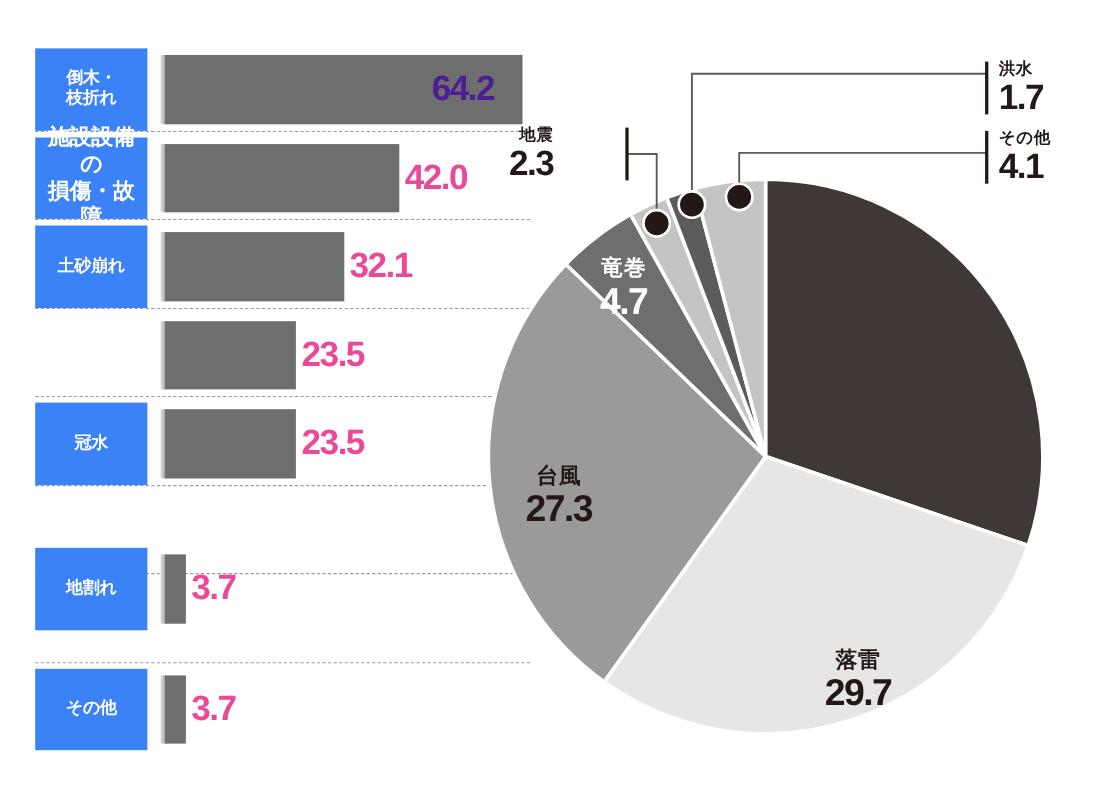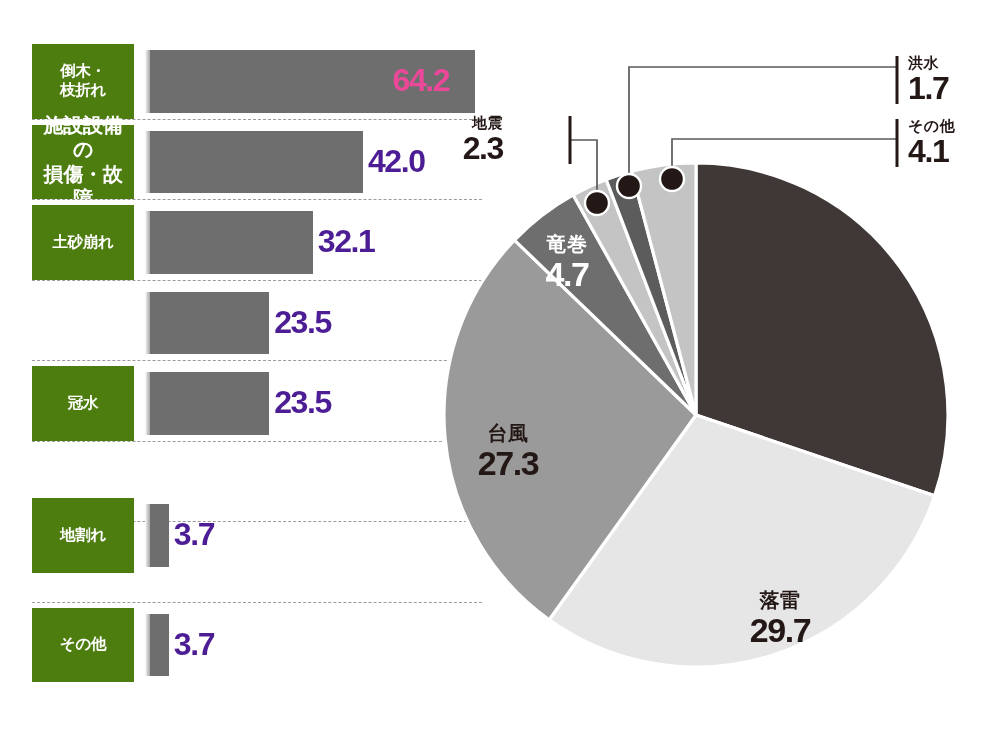--- a/index.html
+++ b/index.html
@@ -10,21 +10,21 @@
     overflow:hidden;
     position:relative;
   }
   #root{position:absolute;left:0;top:0;width:1000px;height:737px;}
 
   
   #bar-chart{position:absolute;left:0;top:0;width:500px;height:737px;}
   .bar-row{position:absolute;left:0;width:500px;}
   .bar-label-box{
     position:absolute;left:32px;top:0;width:102px;height:100%;
-    background:#4d7c0f;color:#ffffff;
+    background:#3b82f6;color:#ffffff;
     display:flex;align-items:center;justify-content:center;
     text-align:center;line-height:1.22;
     font-weight:700;letter-spacing:-0.3px;
     box-sizing:border-box;padding:0 3px;
   }
   .bar-label-box.lab-sm{font-size:13px;}
   .bar-label-box.lab-md{font-size:20px;}
   .bar-label-box.lab-lg{font-size:15.5px;}
   .bar-track{position:absolute;left:145px;top:0;height:100%;}
   .bar-edge{
@@ -33,22 +33,22 @@
   }
   .bar-fill{
     position:absolute;left:5px;top:6px;bottom:6px;
     background:#6e6e6e;
   }
   .bar-value{
     position:absolute;top:50%;transform:translateY(-52%);
     font-weight:800;font-size:32px;letter-spacing:-1.4px;
     white-space:nowrap;
   }
-  .bar-value.inside{color:#ec4899;}
-  .bar-value.outside{color:#4c1d95;}
+  .bar-value.inside{color:#4c1d95;}
+  .bar-value.outside{color:#ec4899;}
   .row-sep{
     position:absolute;left:32px;width:450px;height:0;
     border-top:1.6px dashed #9b9b9b;
   }
 
   
   #pie-chart{position:absolute;left:0;top:0;width:1000px;height:737px;}
   #pie-svg{position:absolute;left:0;top:0;}
   .pie-inlabel{
     position:absolute;text-align:center;white-space:nowrap;

